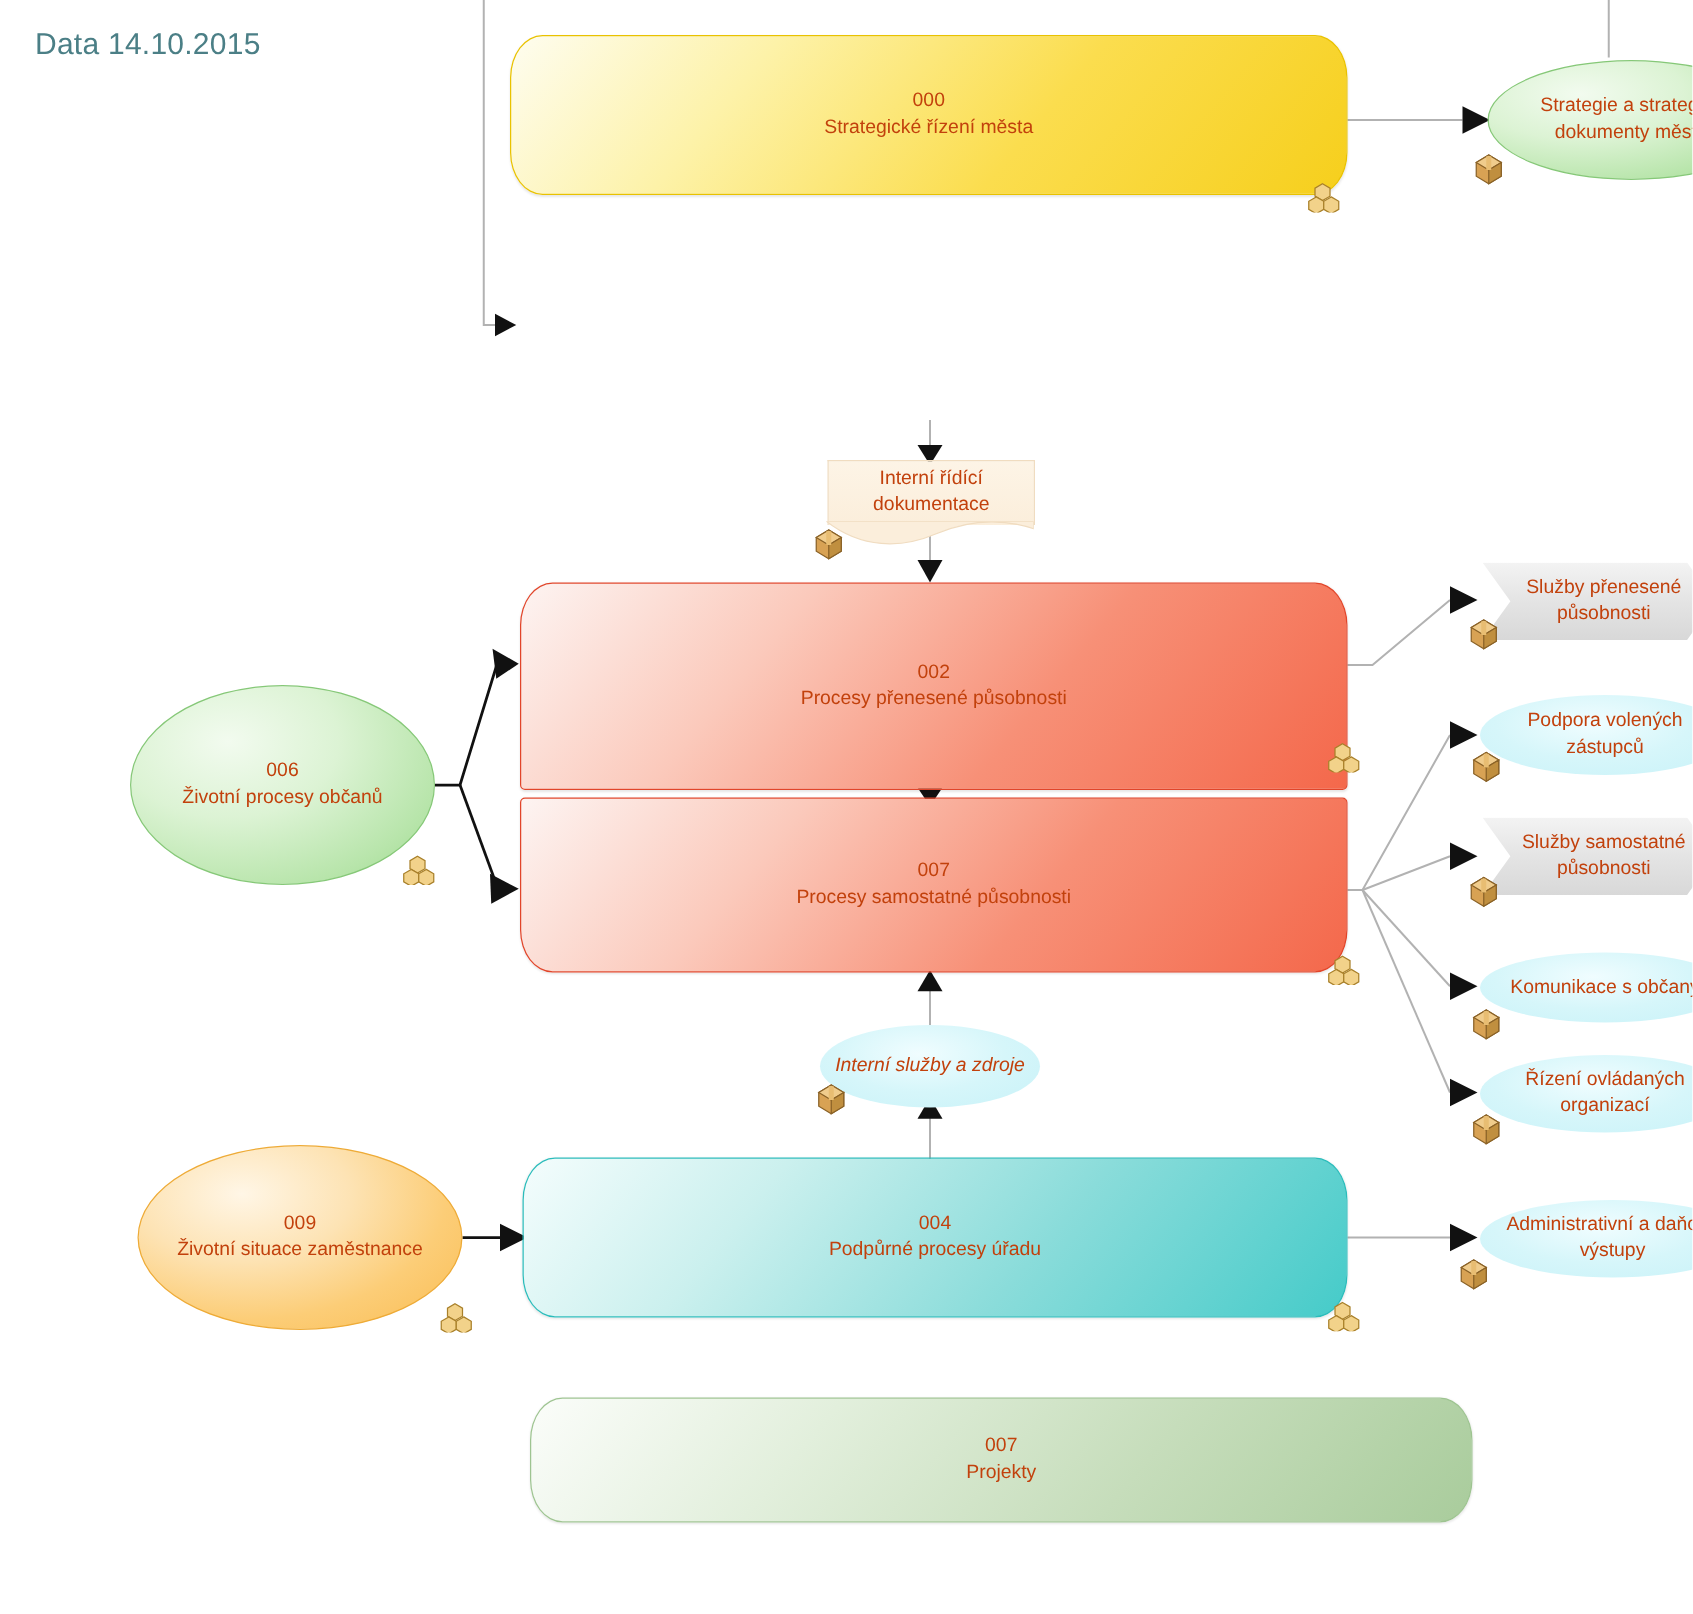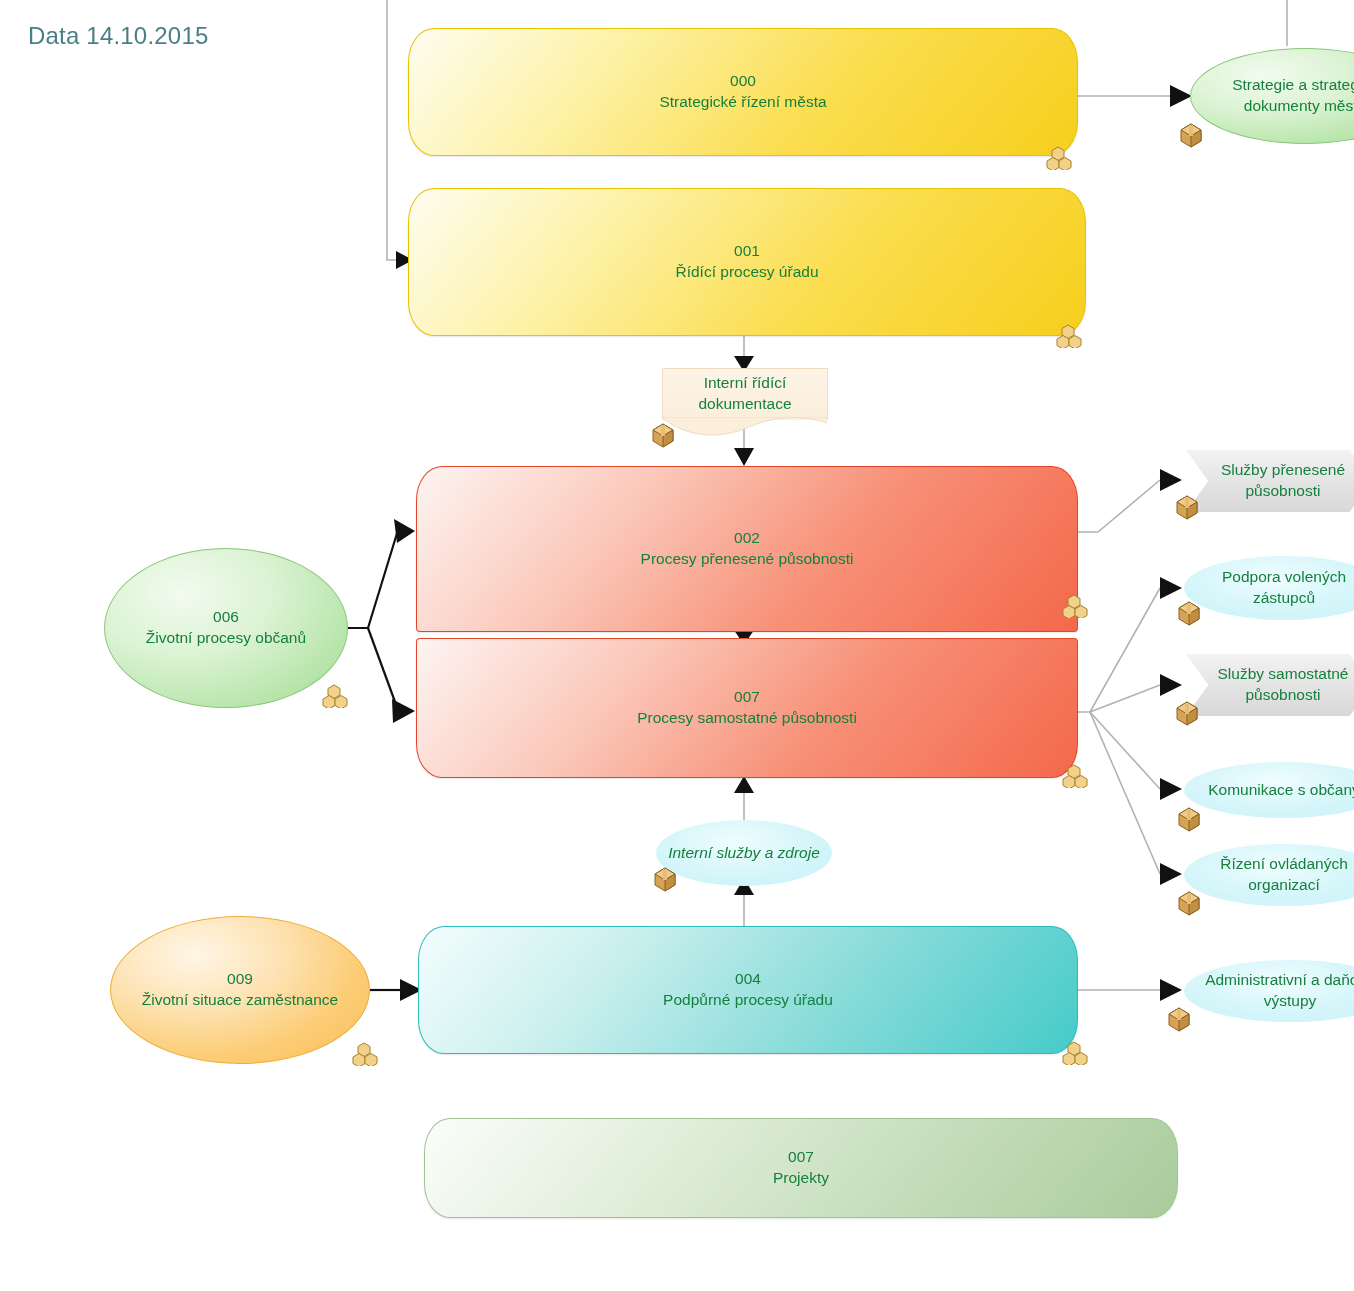--- a/index.html
+++ b/index.html
@@ -10,21 +10,21 @@
   .page-title{
     position:absolute;left:28px;top:22px;
     font-size:24px;color:#4b7f86;letter-spacing:.2px;
     white-space:nowrap;
   }
 
   
   .nodetext{
     position:absolute;left:0;top:0;width:100%;height:100%;
     display:flex;flex-direction:column;align-items:center;justify-content:center;
-    text-align:center;color:#15803d;font-size:15.5px;line-height:1.35;
+    text-align:center;color:#c2410c;font-size:15.5px;line-height:1.35;
     pointer-events:none;padding:0 6px;box-sizing:border-box;
   }
   .nodetext .code{font-size:15.5px;}
 
   
   .procbar{position:absolute;box-sizing:border-box;}
   .procbar .shape{
     position:absolute;inset:0;
     border-radius:26px/34px;
     border:1.4px solid rgba(0,0,0,.18);
@@ -194,34 +194,20 @@
     </div>
     <svg class="icon-hex" style="left:638px;top:118px;" viewBox="0 0 26 24">
       <g stroke="#a9802a" stroke-width="1" fill="#f2d28a">
         <polygon points="12,1 18,4.5 18,11 12,14.5 6,11 6,4.5"></polygon>
         <polygon points="7,11.5 13,15 13,21.5 7,25 1,21.5 1,15"></polygon>
         <polygon points="19,11.5 25,15 25,21.5 19,25 13,21.5 13,15"></polygon>
       </g>
     </svg>
   </div>
 
-  <div class="procbar yellowbar" style="left:408px;top:188px;width:678px;height:148px;">
-    <div class="shape"></div>
-    <div class="nodetext">
-      <span class="code">001</span>
-      <span>Řídící procesy úřadu</span>
-    </div>
-    <svg class="icon-hex" style="left:648px;top:136px;" viewBox="0 0 26 24">
-      <g stroke="#a9802a" stroke-width="1" fill="#f2d28a">
-        <polygon points="12,1 18,4.5 18,11 12,14.5 6,11 6,4.5"></polygon>
-        <polygon points="7,11.5 13,15 13,21.5 7,25 1,21.5 1,15"></polygon>
-        <polygon points="19,11.5 25,15 25,21.5 19,25 13,21.5 13,15"></polygon>
-      </g>
-    </svg>
-  </div>
 
   <div class="procbar redbar clip-bottom" style="left:416px;top:466px;width:662px;height:166px;">
     <div class="shape"></div>
     <div class="nodetext">
       <span class="code">002</span>
       <span>Procesy přenesené působnosti</span>
     </div>
     <svg class="icon-hex" style="left:646px;top:128px;" viewBox="0 0 26 24">
       <g stroke="#a9802a" stroke-width="1" fill="#f2d28a">
         <polygon points="12,1 18,4.5 18,11 12,14.5 6,11 6,4.5"></polygon>

